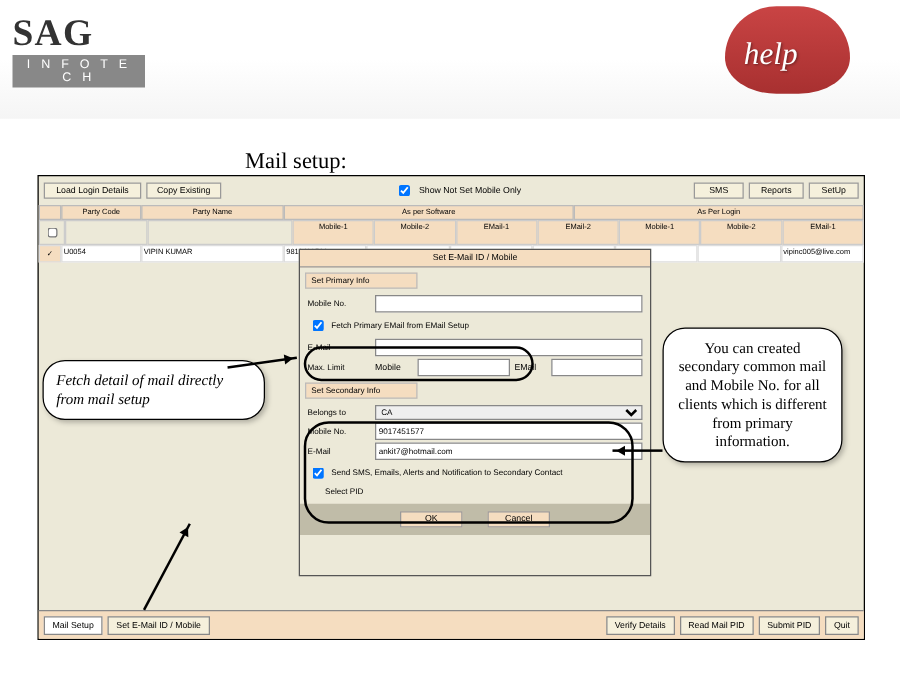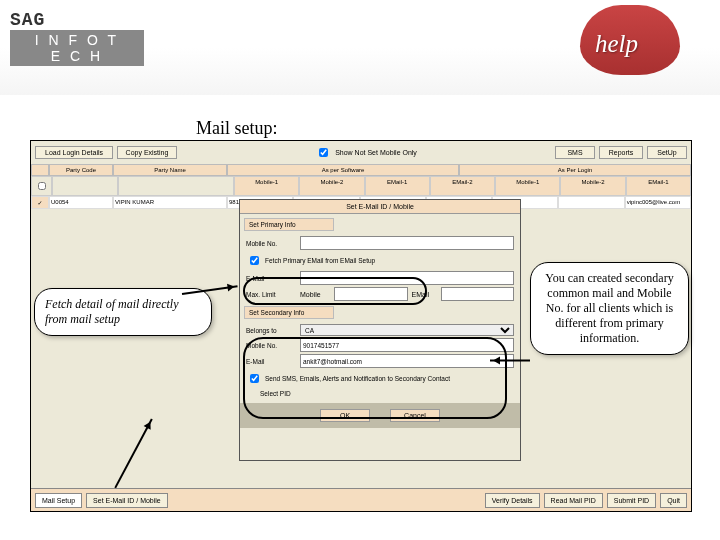--- a/index.html
+++ b/index.html
@@ -1,19 +1,19 @@
 <!DOCTYPE html>
 <html><head>
 <meta charset="utf-8">
 <style>
 html,body{margin:0;padding:0;width:720px;height:540px;font-family:Arial,sans-serif;background:#fff;overflow:hidden}
 .header{position:relative;height:95px;background:linear-gradient(to bottom,#fff 50%,#f5f5f5)}
 .logo{position:absolute;top:10px;left:10px}
-.logo-text{font-size:18px;font-weight:bold;letter-spacing:1px;color:#333;font-family:Liberation Mono, monospace}
-.logo-bar{background:#888;color:#fff;font-size:14px;letter-spacing:3px;padding:2px 18px;width:98px;text-align:center}
+.logo-text{font-size:30px;font-weight:bold;letter-spacing:1px;color:#333;font-family:Liberation Serif, serif}
+.logo-bar{background:#888;color:#fff;font-size:10px;letter-spacing:3px;padding:2px 4px;width:98px;text-align:center}
 .help-badge{position:absolute;top:5px;right:20px;width:130px;height:90px}
 .help-ribbon{position:absolute;top:0;left:10px;width:100px;height:70px;background:linear-gradient(to bottom,#c94444,#a83030);border-radius:50px 50px 50% 50%}
 .help-text{position:absolute;top:25px;left:25px;font-family:Georgia,serif;font-style:italic;font-size:25px;color:#fff;text-shadow:1px 1px 2px rgba(0,0,0,.4)}
 .title{position:absolute;top:118px;left:196px;font-family:"Times New Roman",serif;font-size:18px}
 .app-frame{position:absolute;top:140px;left:30px;width:660px;height:370px;border:1.5px solid #000;background:#ece9d8;font-size:7px}
 .btn{background:#f5f0dc;border:1px solid #999;padding:2px 4px;display:inline-block;text-align:center;box-sizing:border-box}
 .top-row{display:flex;gap:4px;padding:4px;align-items:center}
 .grid-header{background:#f5ddc0;display:flex;font-size:6px}
 .grid-header>div{border:1px solid #bbb;padding:2px 1px;text-align:center;flex:1}
 .grid-header .sp{flex:0 0 14px}
@@ -165,16 +165,16 @@
     <span class="bbtn">Quit</span>
   </div>
 </div>
 
 <div class="callout cloud" style="top:288px;left:34px;width:178px">
   <div class="cloud-body" style="font-size:12px;font-style:italic;text-align:left;line-height:1.25">Fetch detail of mail directly from mail setup</div>
 </div>
 <div class="arrow" style="top:293px;left:182px;width:56px;transform:rotate(-8deg)"></div>
 <div class="arrow" style="top:487px;left:115px;width:78px;transform:rotate(-62deg)"></div>
 
-<div class="callout cloud" style="top:262px;left:530px;width:159px">
+<div class="callout cloud" style="top:262px;left:530px;width:144px">
   <div class="cloud-body" style="font-size:12px;line-height:1.25">You can created secondary common mail and Mobile No. for all clients which is different from primary information.</div>
 </div>
 <div class="arrow" style="top:360px;left:530px;width:40px;transform:rotate(180deg)"></div>
 
 </body></html>

